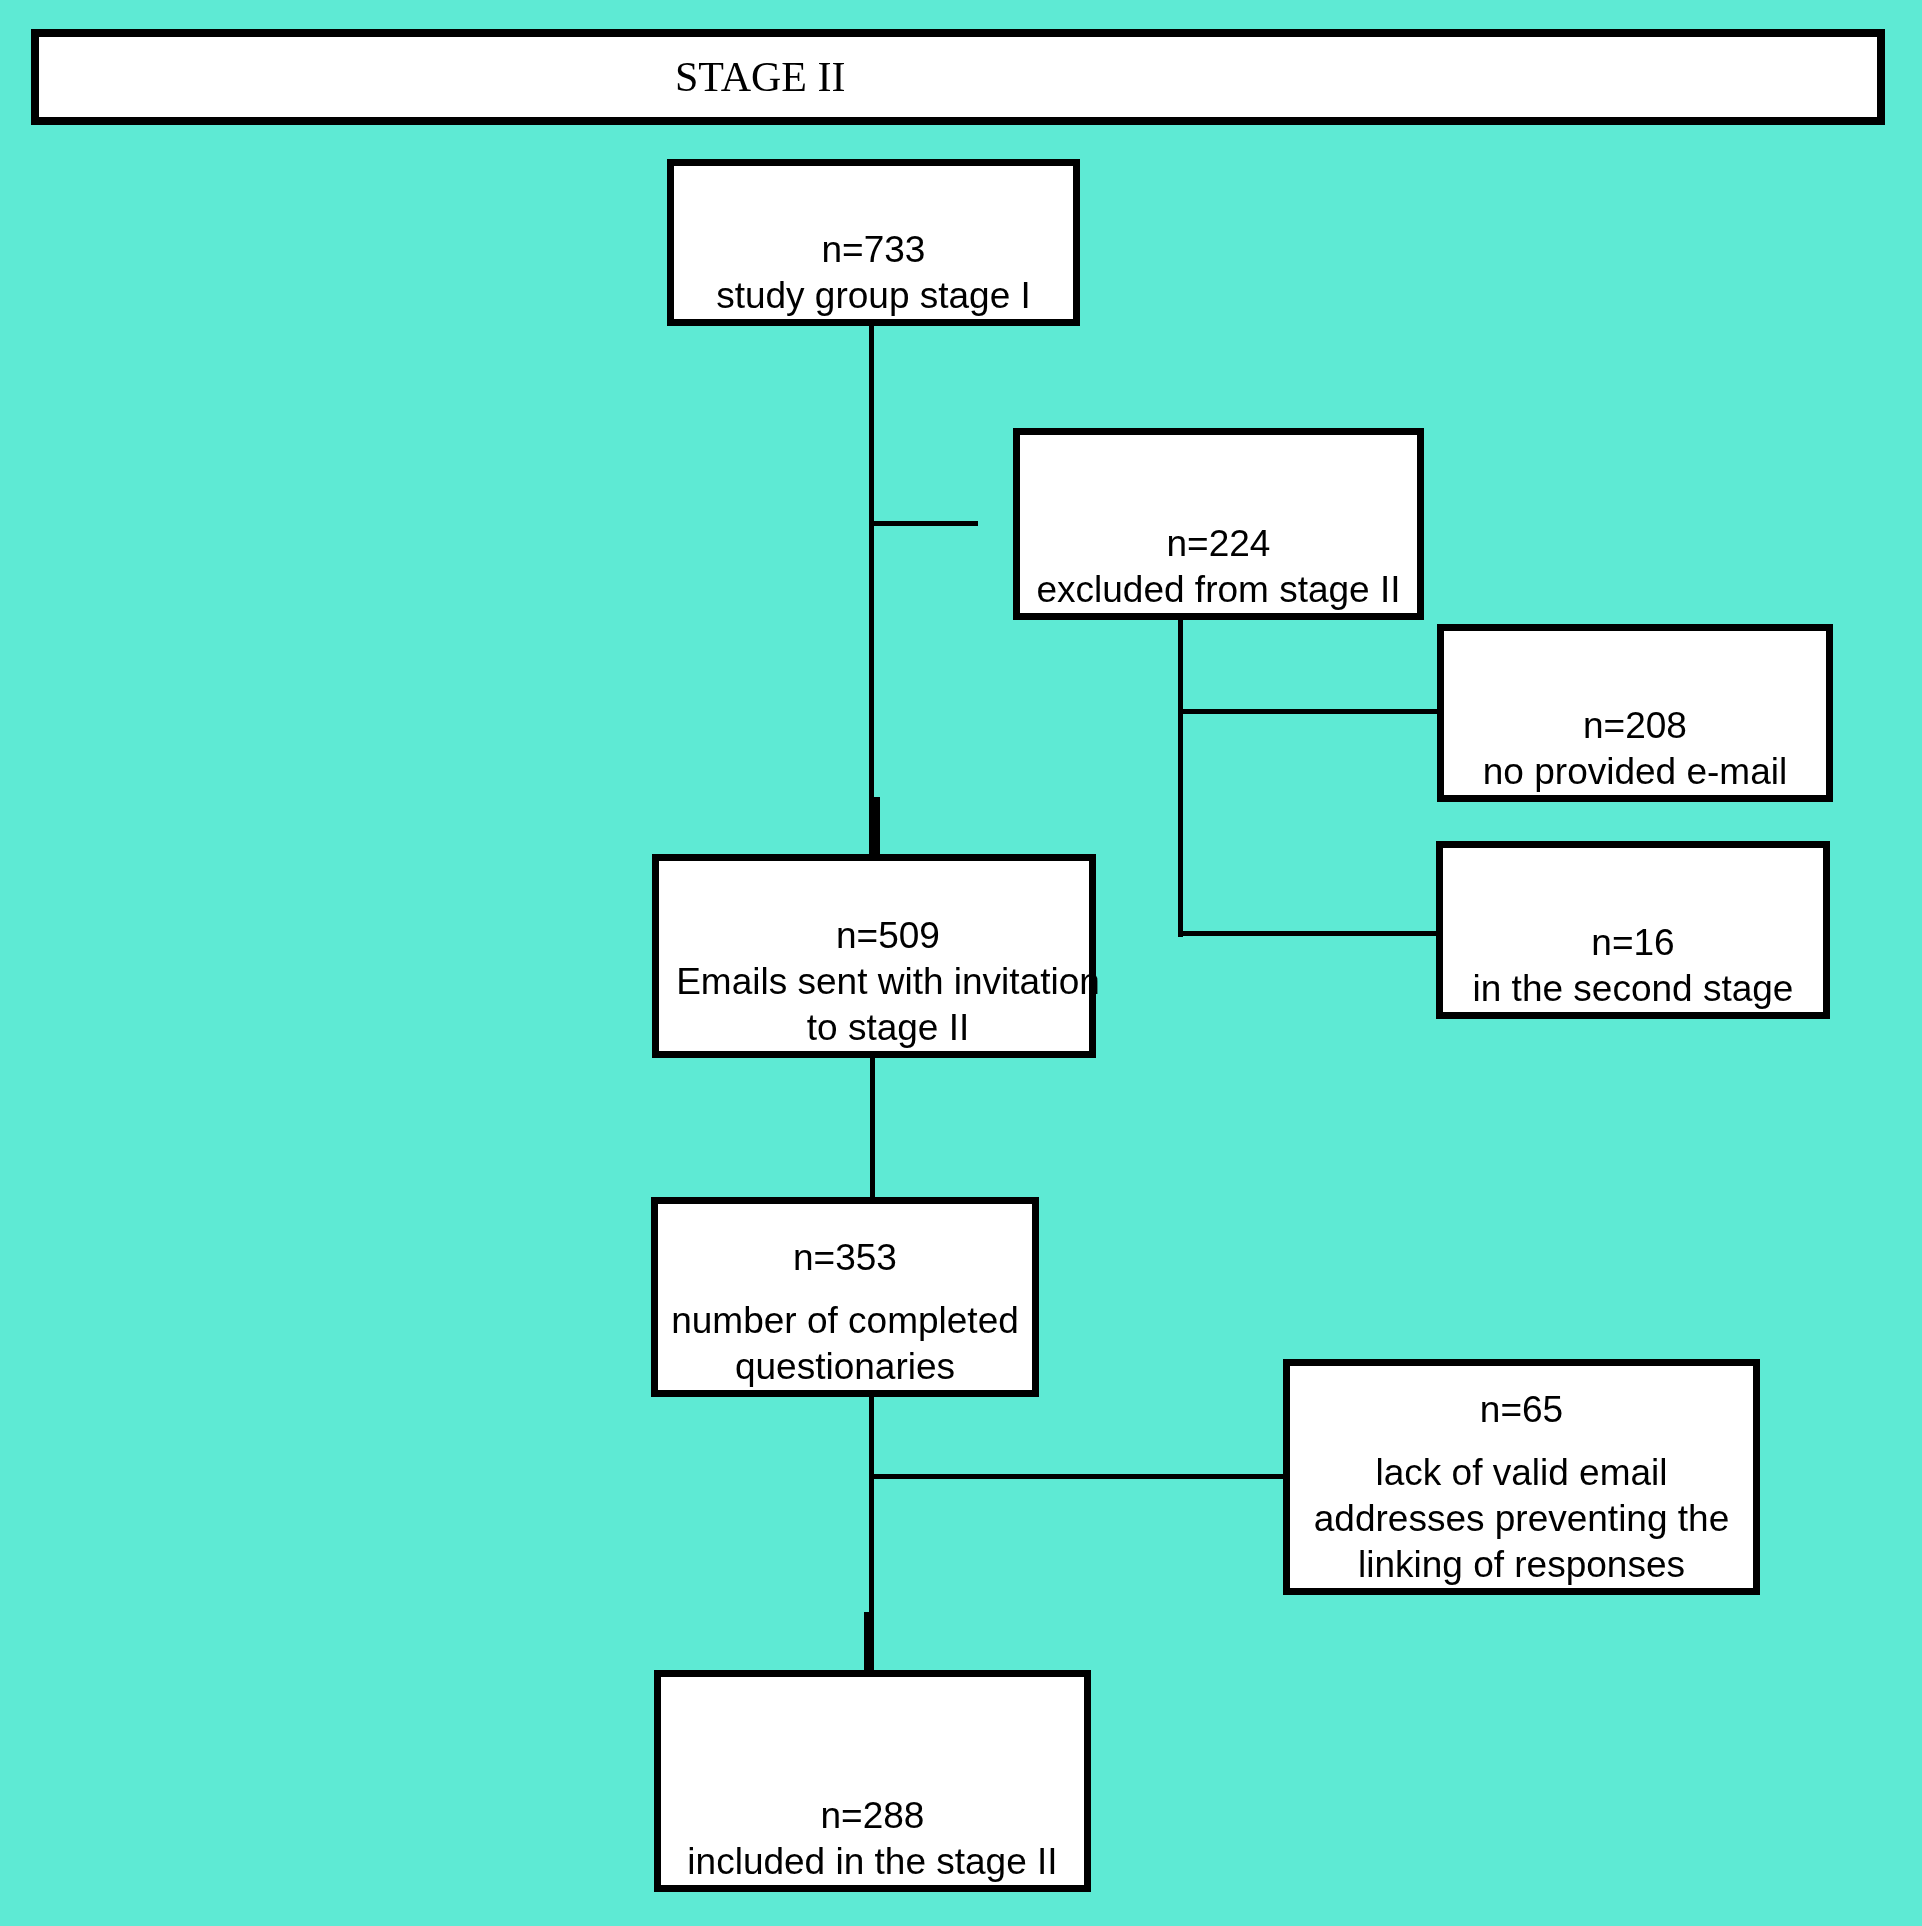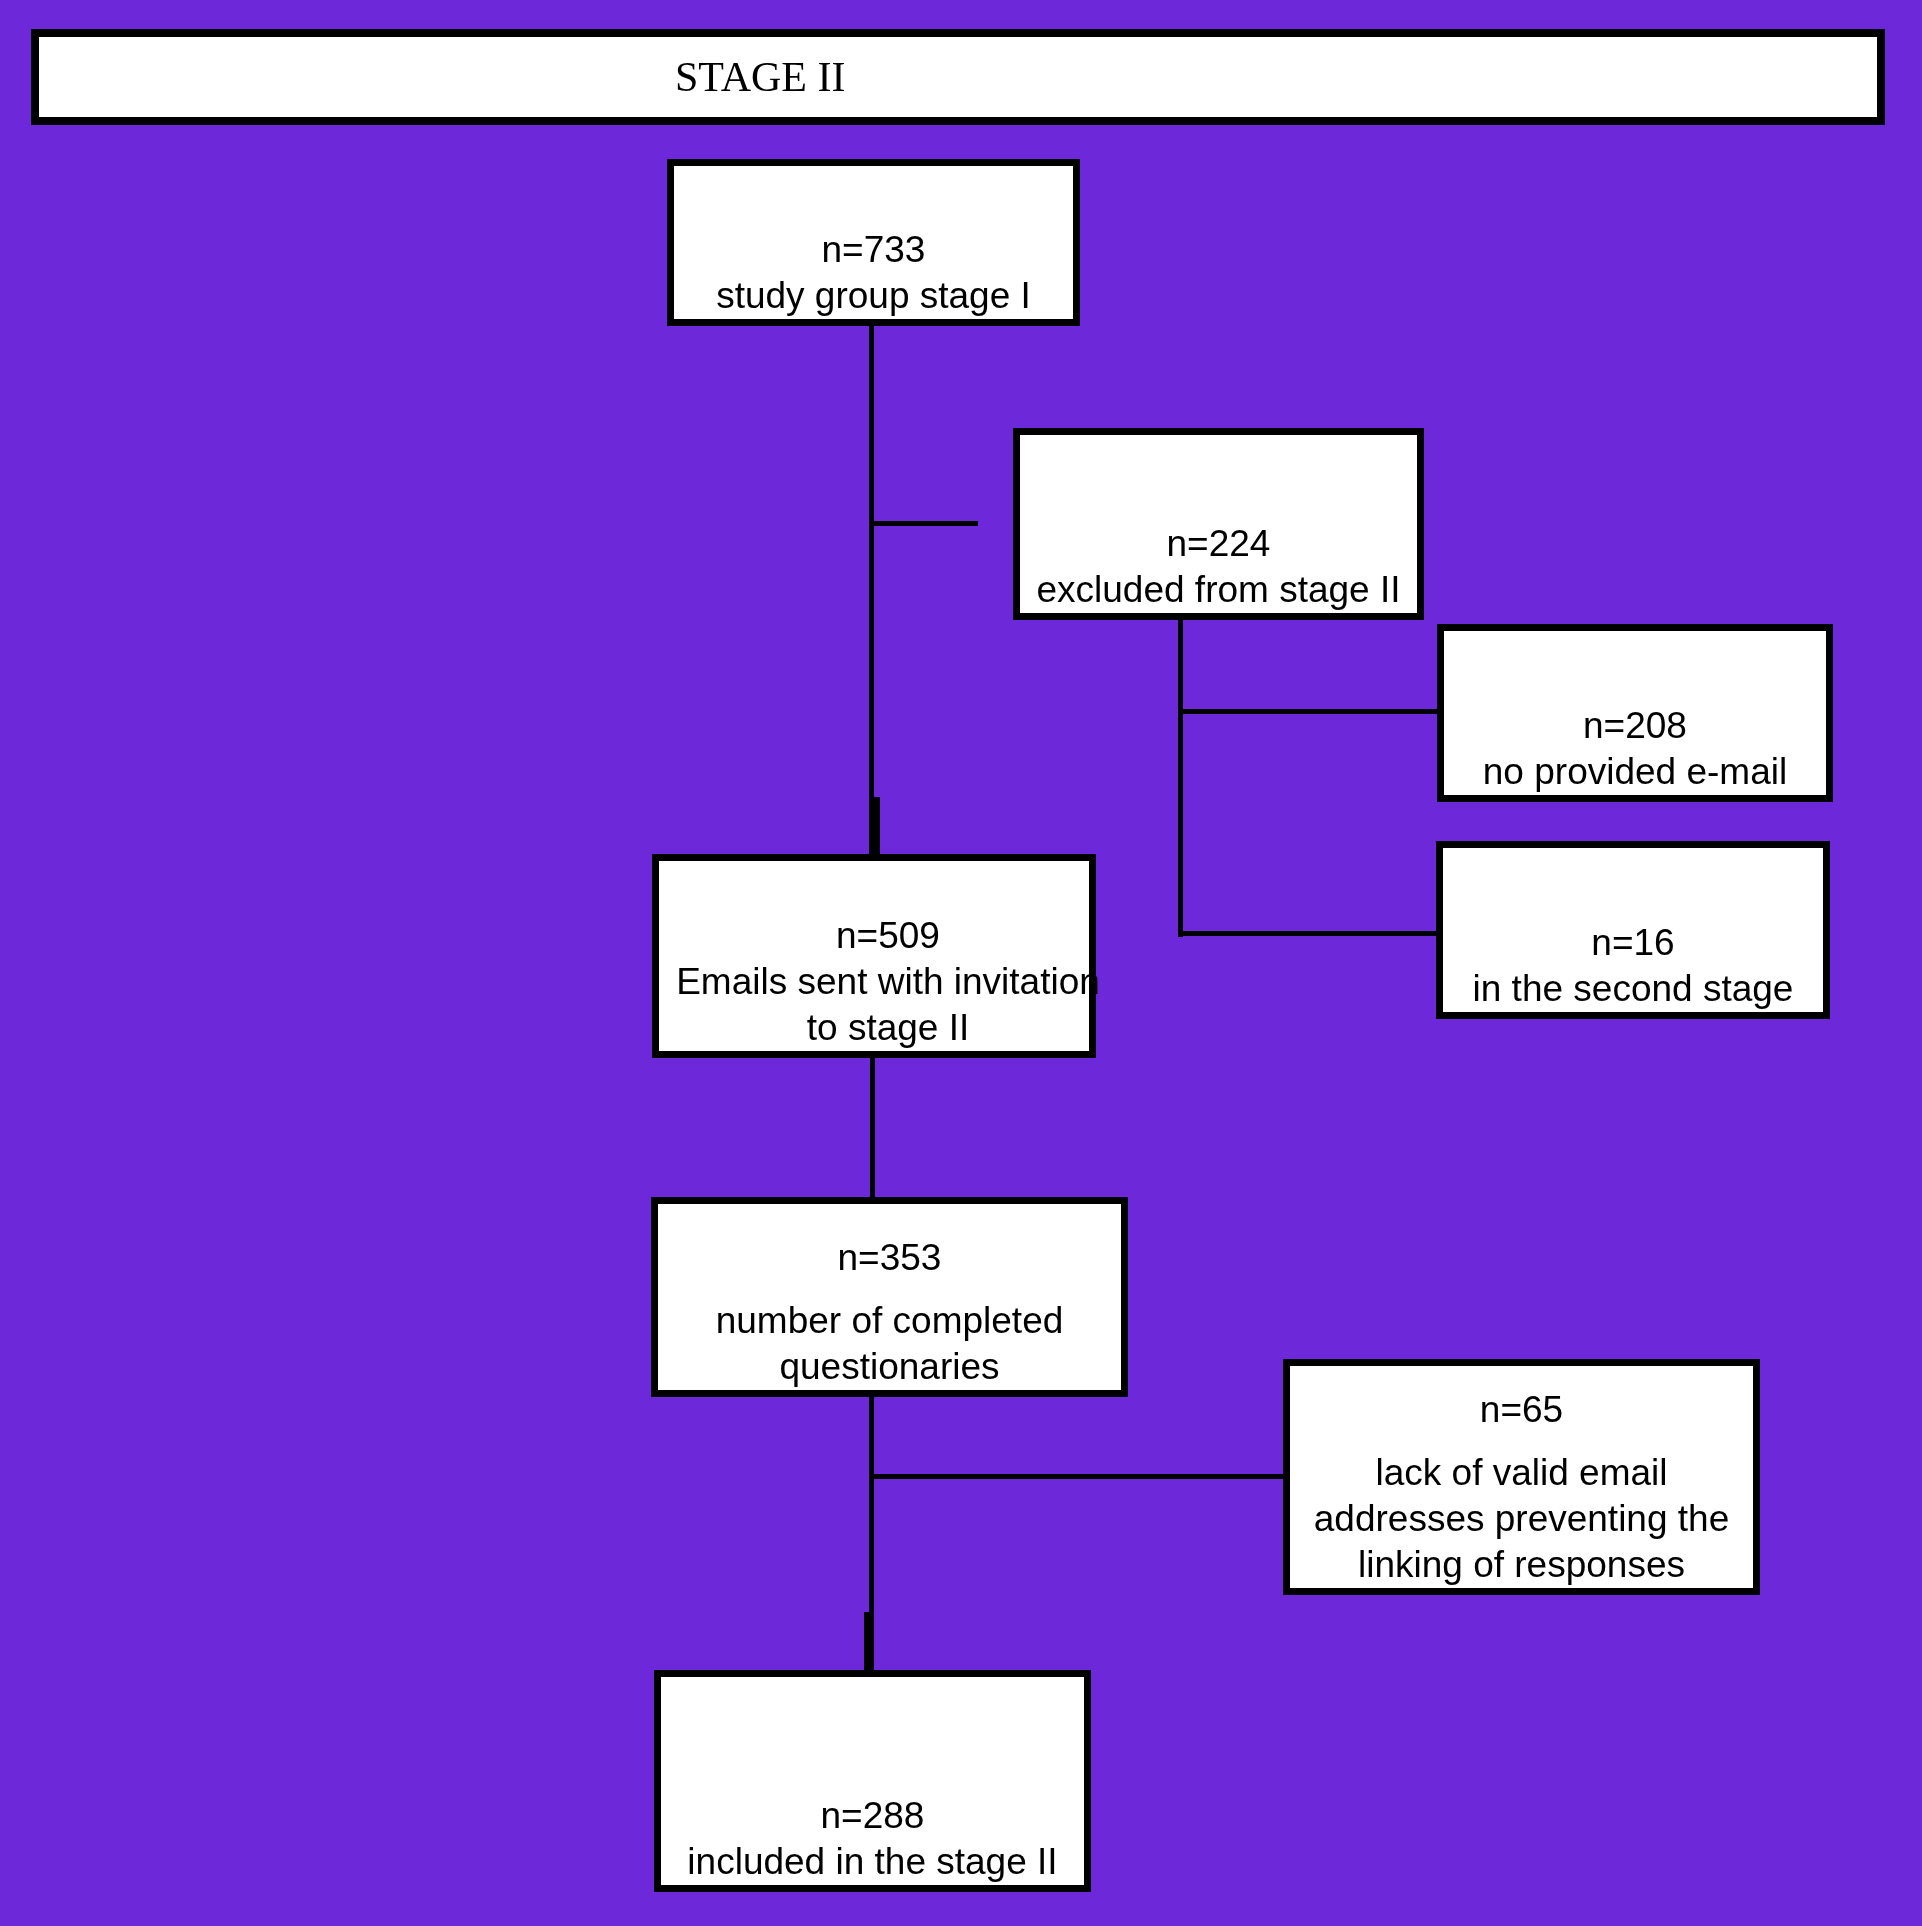--- a/index.html
+++ b/index.html
@@ -4,21 +4,21 @@
 <style>
   html, body {
     margin: 0;
     padding: 0;
     background: #ffffff;
   }
   #canvas {
     position: relative;
     width: 1923px;
     height: 1926px;
-    background: #6d28d9;
+    background: #5eead4;
     font-family: "Liberation Sans", "DejaVu Sans", sans-serif;
     color: #000000;
   }
   .box {
     position: absolute;
     box-sizing: border-box;
     border: 7.4px solid #000000;
     background: #ffffff;
     display: flex;
     flex-direction: column;
@@ -52,21 +52,21 @@
   .conn {
     position: absolute;
     background: #000000;
   }
   
   #b733 { left: 667px;  top: 159px;  width: 413px; height: 167px; }
   #b224 { left: 976px; top: 428px;  width: 411px; height: 192px; margin-left: 37px; }
   #b208 { left: 1437px; top: 624px;  width: 396px; height: 178px; }
   #b16  { left: 1436px; top: 841px; width: 394px; height: 178px; }
   #b509 { left: 652px;  top: 854px; width: 444px; height: 204px; padding-left: 28px; }
-  #b353 { left: 651px;  top: 1197px; width: 477px; height: 200px; }
+  #b353 { left: 651px;  top: 1197px; width: 388px; height: 200px; }
   #b65  { left: 1283px; top: 1359px; width: 477px; height: 236px; }
   #b288 { left: 654px;  top: 1670px; width: 437px; height: 222px; }
   
   #v-main        { left: 869px; top: 324px;  width: 5.4px;   height: 533px; }
   #v-main-stub   { left: 874px; top: 797px; width: 6px;   height: 59px; }
   #h-to-excluded { left: 869px; top: 521px;  width: 109px; height: 5.4px; }
   #v-excluded    { left: 1178px; top: 617px;  width: 5.4px;   height: 320px; }
   #h-to-noemail  { left: 1178px; top: 709px; width: 261px; height: 5.4px; }
   #h-to-refused  { left: 1178px; top: 931px; width: 259px; height: 5.4px; }
   #v-509-353     { left: 870px; top: 1056px; width: 5.4px;   height: 143px; }

